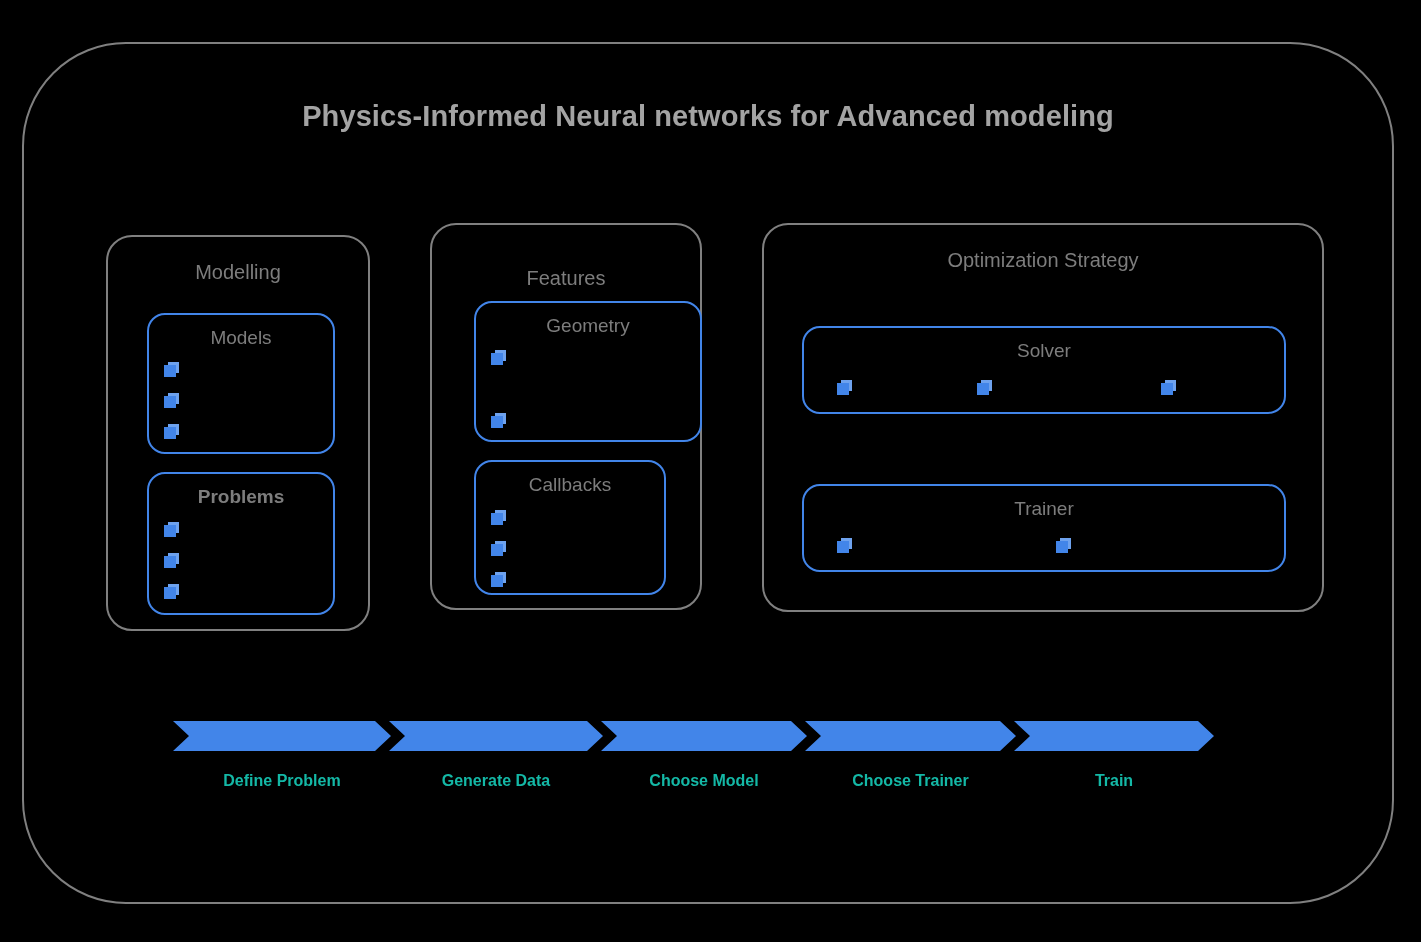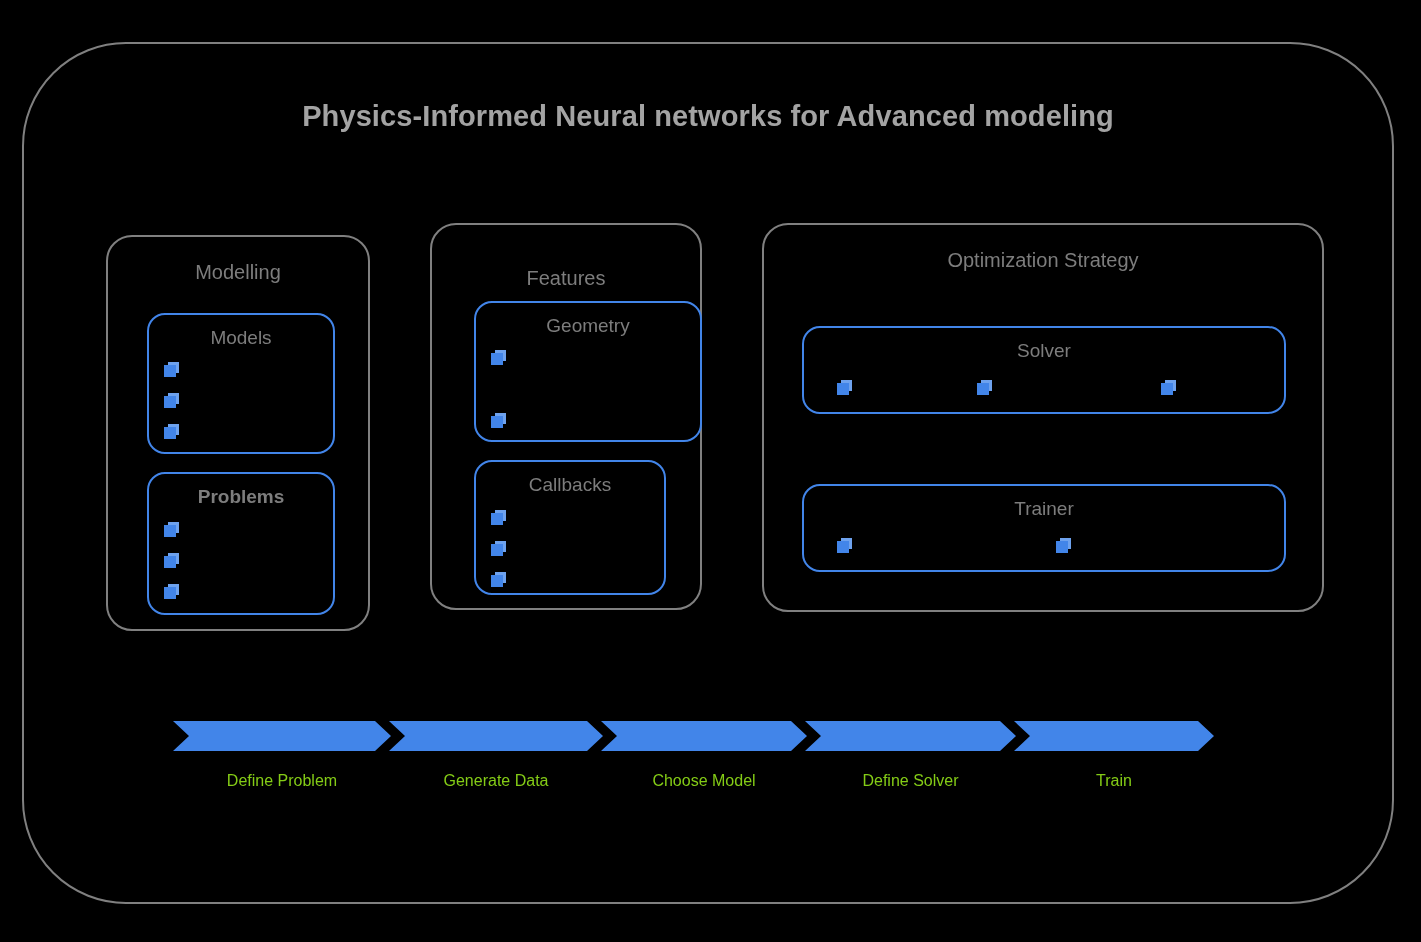--- a/index.html
+++ b/index.html
@@ -121,23 +121,23 @@
   }
   .chevron.notched {
     clip-path: polygon(0 0, calc(100% - 16px) 0, 100% 50%, calc(100% - 16px) 100%, 0 100%, 16px 50%);
   }
   .chevron.first {
     clip-path: polygon(0 0, calc(100% - 16px) 0, 100% 50%, calc(100% - 16px) 100%, 0 100%, 16px 50%);
   }
   .flow-label {
     position: absolute;
     text-align: center;
-    color: #84cc16;
+    color: #14b8a6;
     font-size: 16px;
-    font-weight: normal;
+    font-weight: bold;
     white-space: nowrap;
   }
 </style>
 </head>
 <body>
 
 <div id="canvas">
 
   <div class="outer-frame"></div>
 
@@ -248,20 +248,20 @@
     <div class="chevron first" style="left:173px; top:721px; width:218px;"></div>
     <div class="flow-label" style="left:173px; top:772px; width:218px;">Define Problem</div>
 
     <div class="chevron notched" style="left:389px; top:721px; width:214px;"></div>
     <div class="flow-label" style="left:389px; top:772px; width:214px;">Generate Data</div>
 
     <div class="chevron notched" style="left:601px; top:721px; width:206px;"></div>
     <div class="flow-label" style="left:601px; top:772px; width:206px;">Choose Model</div>
 
     <div class="chevron notched" style="left:805px; top:721px; width:211px;"></div>
-    <div class="flow-label" style="left:805px; top:772px; width:211px;">Define Solver</div>
+    <div class="flow-label" style="left:805px; top:772px; width:211px;">Choose Trainer</div>
 
     <div class="chevron notched" style="left:1014px; top:721px; width:200px;"></div>
     <div class="flow-label" style="left:1014px; top:772px; width:200px;">Train</div>
 
   </div>
 
 </div>
 
 </body></html>

